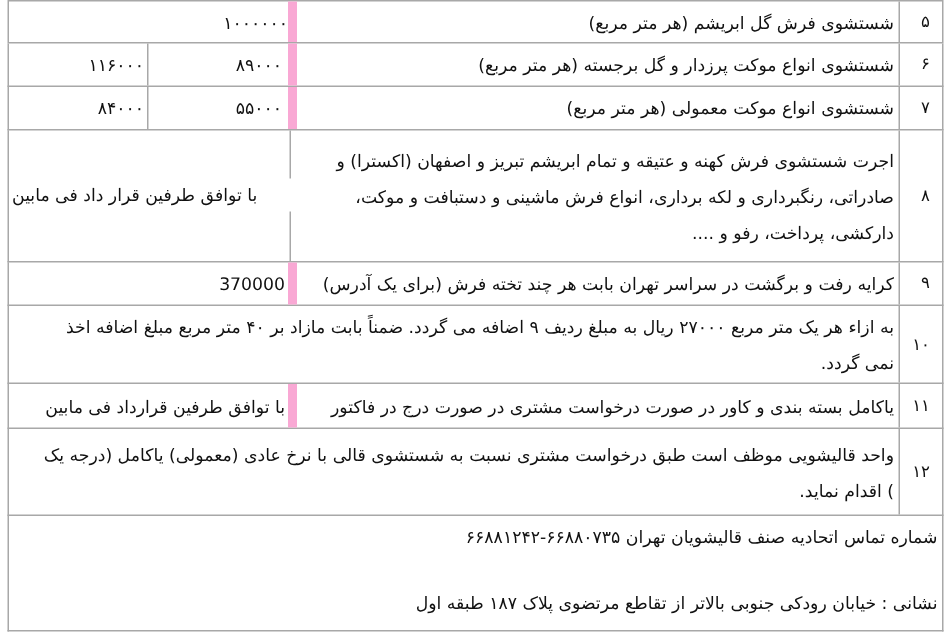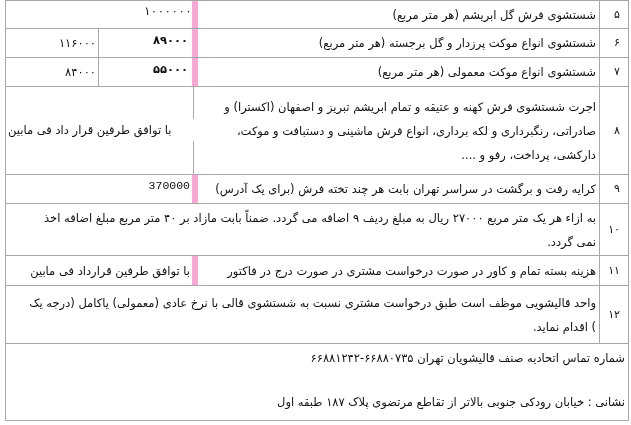--- a/index.html
+++ b/index.html
@@ -54,38 +54,37 @@
       border-left: 6px solid #f9a8d4;
       padding-right: 3px;
       display: flex;
       align-items: center;
       white-space: nowrap;
     }
     .price-wide {
       right: 436px;
       left: 12px;
       display: flex;
+      align-items: center;
       justify-content: flex-end;
       padding-left: 8px;
       direction: ltr;
       justify-content: flex-end;
-      font-family: Liberation Mono, monospace;
     }
     .price-a {
       right: 436px;
       width: 94px;
       border-left: 1px solid #a8a8a8;
       display: flex;
-      align-items: flex-start;
+      align-items: center;
       justify-content: flex-end;
       direction: ltr;
       padding-right: 4px;
       padding-left: 0;
       justify-content: flex-end;
-      font-weight: bold;
     }
     .price-b {
       left: 0;
       width: 94px;
       display: flex;
       align-items: center;
       direction: ltr;
       justify-content: flex-end;
       padding-right: 4px;
     }
@@ -191,21 +190,21 @@
   <div class="row" style="height:52px;">
     <div class="cell num">۱۰</div>
     <div class="cell multi" style="padding-top:2px;">
       <span class="line">به ازاء هر یک متر مربع ۲۷۰۰۰ ریال به مبلغ ردیف ۹ اضافه می گردد. ضمناً بابت مازاد بر ۴۰ متر مربع مبلغ اضافه اخذ</span>
       <span class="line">نمی گردد.</span>
     </div>
   </div>
 
   <div class="row" style="height:30px;">
     <div class="cell num">۱۱</div>
-    <div class="cell desc">هزینه بسته تمام و کاور در صورت درخواست مشتری در صورت درج در فاکتور</div>
+    <div class="cell desc">یاکامل بسته بندی و کاور در صورت درخواست مشتری در صورت درج در فاکتور</div>
     <div class="cell" style="left:0; width:187px; display:flex; align-items:center; justify-content:flex-start; padding-right:3px; white-space:nowrap;">با توافق طرفین قرارداد فی مابین</div>
   </div>
 
   <div class="row" style="height:58px;">
     <div class="cell num">۱۲</div>
     <div class="cell multi" style="padding-top:5px;">
       <span class="line">واحد قالیشویی موظف است طبق درخواست مشتری نسبت به شستشوی قالی با نرخ عادی (معمولی) یاکامل (درجه یک</span>
       <span class="line">) اقدام نماید.</span>
     </div>
   </div>

